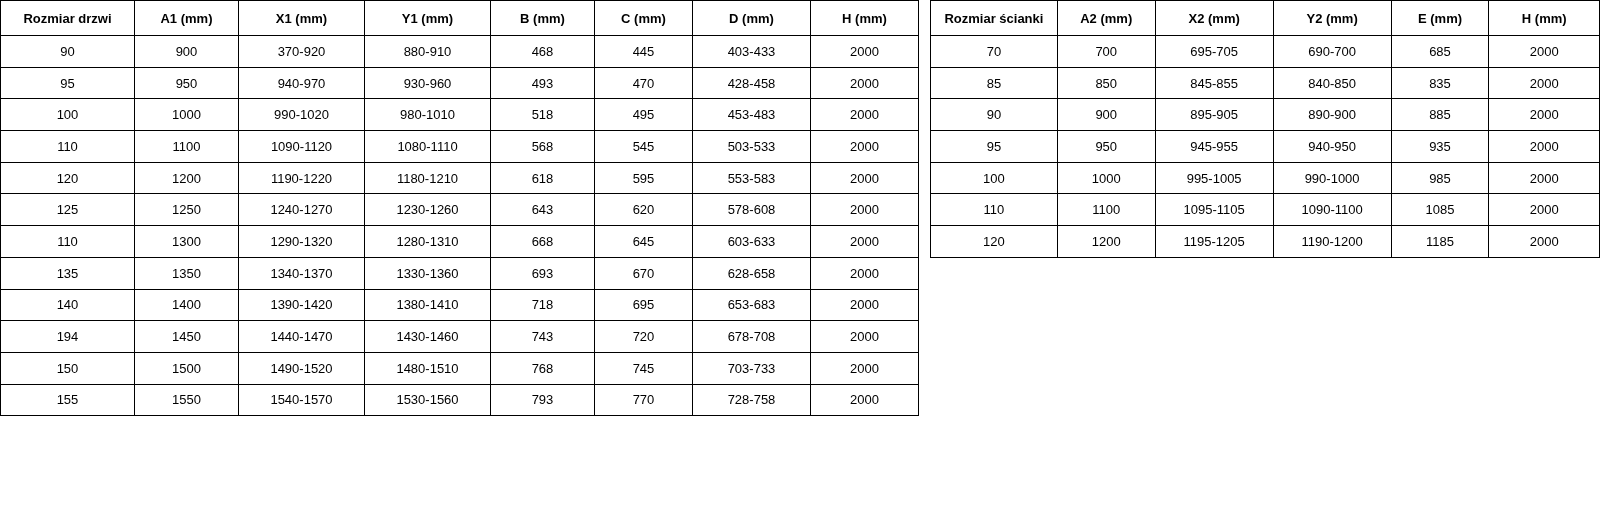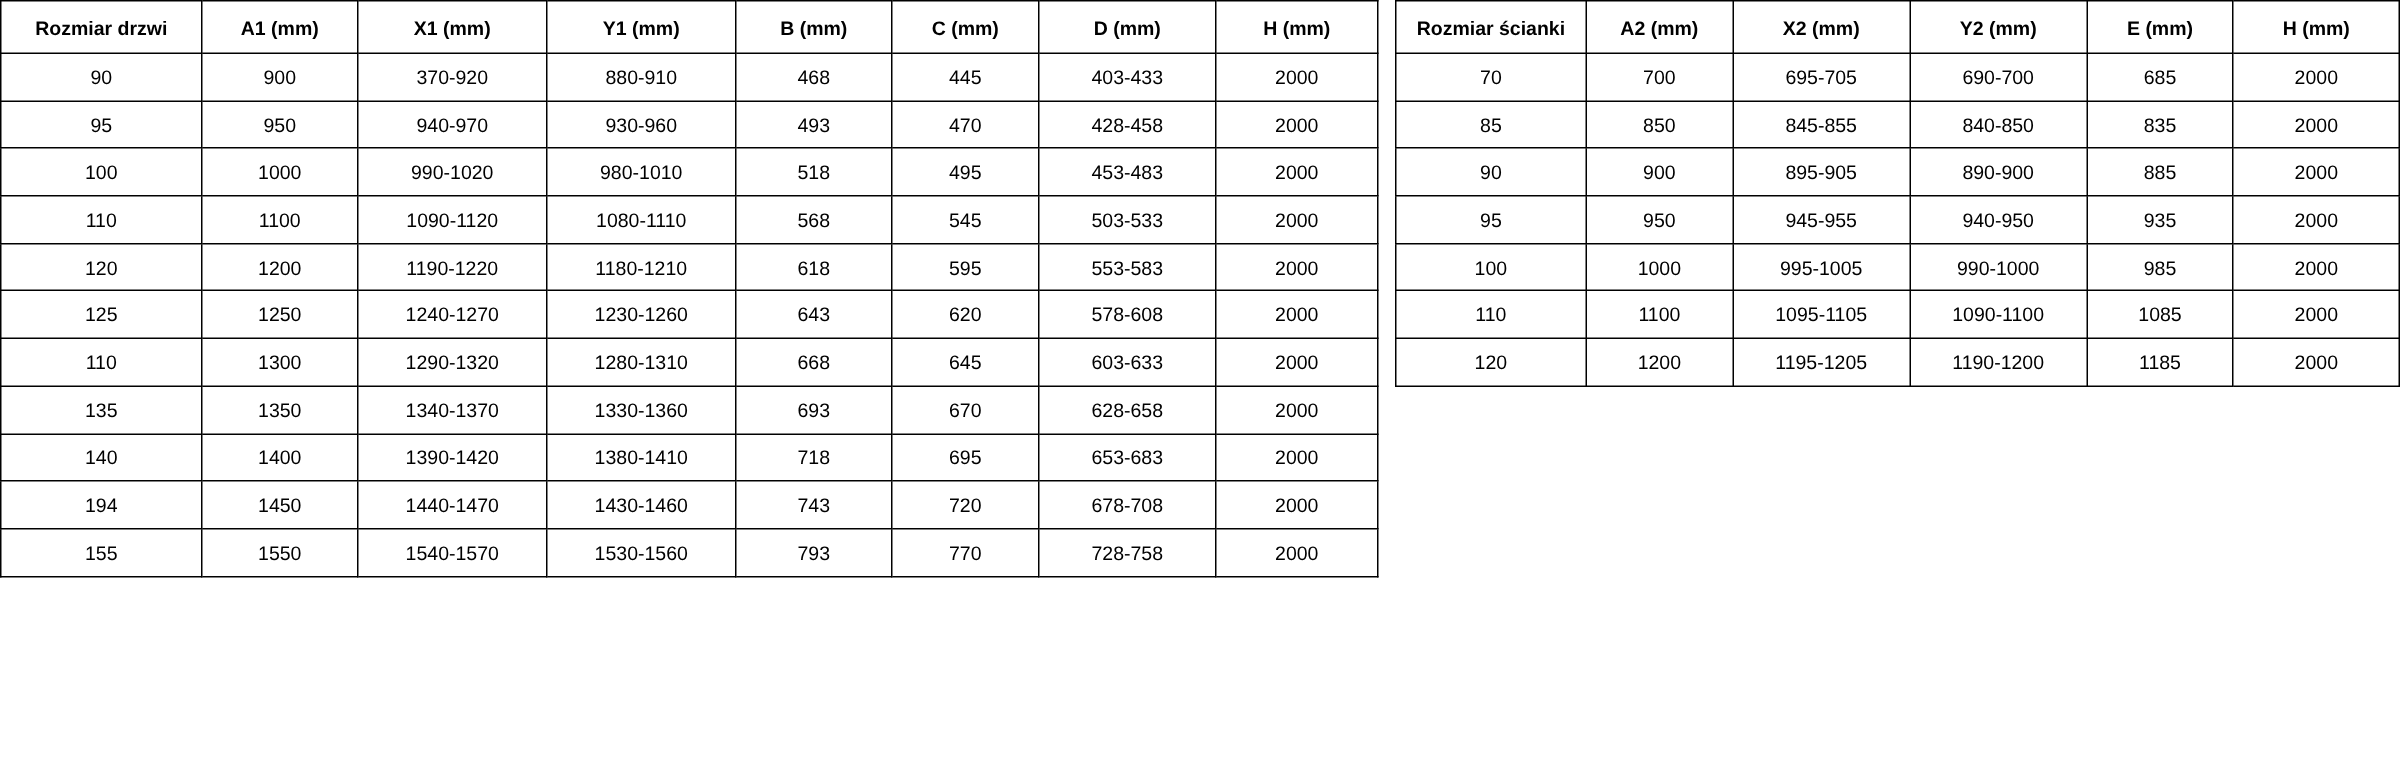--- a/index.html
+++ b/index.html
@@ -189,20 +189,30 @@
             <td>194</td>
             <td>1450</td>
             <td>1440-1470</td>
             <td>1430-1460</td>
             <td>743</td>
             <td>720</td>
             <td>678-708</td>
             <td>2000</td>
           </tr>
           <tr>
+            <td>150</td>
+            <td>1500</td>
+            <td>1490-1520</td>
+            <td>1480-1510</td>
+            <td>768</td>
+            <td>745</td>
+            <td>703-733</td>
+            <td>2000</td>
+          </tr>
+          <tr>
             <td>155</td>
             <td>1550</td>
             <td>1540-1570</td>
             <td>1530-1560</td>
             <td>793</td>
             <td>770</td>
             <td>728-758</td>
             <td>2000</td>
           </tr>
         </tbody>

